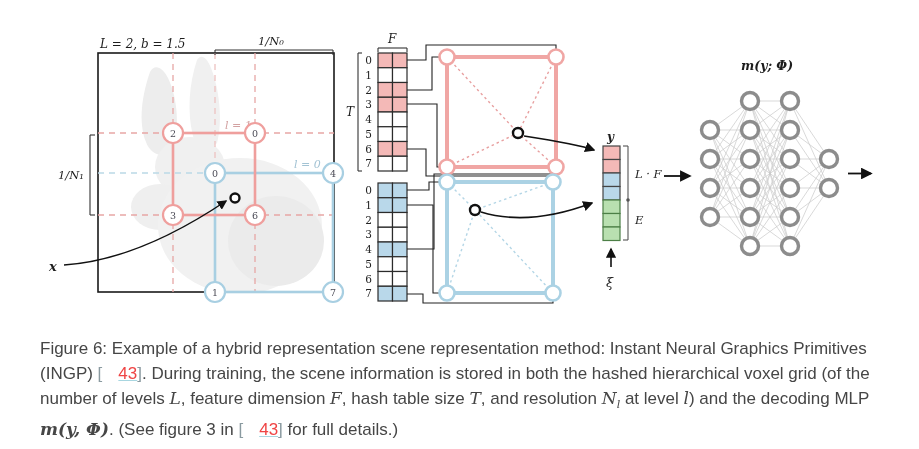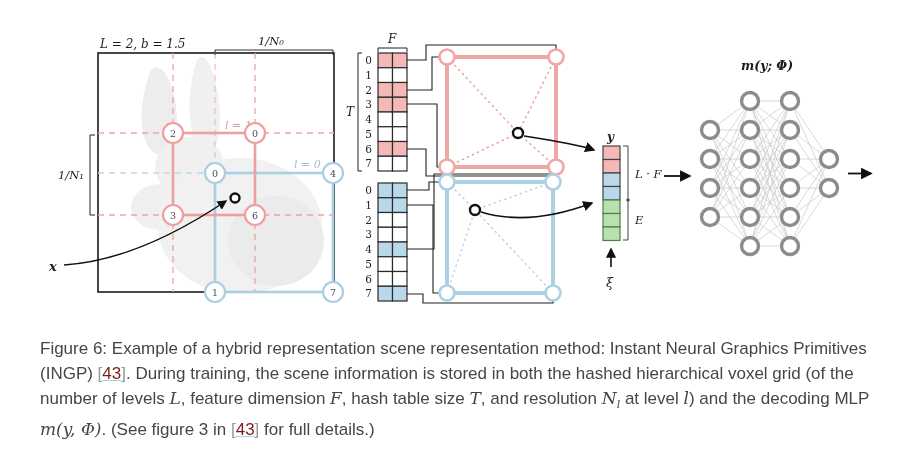--- a/index.html
+++ b/index.html
@@ -9,22 +9,22 @@
   .mathlab{font-family:"DejaVu Serif",serif;font-style:italic;fill:#1d1d1d;}
   .mathlab-b{font-family:"DejaVu Serif",serif;font-style:italic;font-weight:bold;fill:#1d1d1d;}
   .rowlab{font-family:"DejaVu Serif",serif;font-size:10.5px;fill:#222;}
   .circnum{font-family:"DejaVu Serif",serif;font-size:9.5px;fill:#4a4a55;text-anchor:middle;}
   .lvl1{font-family:"DejaVu Serif",serif;font-style:italic;font-size:11px;fill:#d3a2a2;}
   .lvl0{font-family:"DejaVu Serif",serif;font-style:italic;font-size:11px;fill:#a3c3d4;}
   .caption{position:absolute;left:40px;top:336px;width:849px;
            font-size:17px;line-height:25px;color:#464646;text-align:left;}
   .seg-text{color:#464646;}
   .seg-mi{font-family:"DejaVu Serif",serif;font-style:italic;}
-  .seg-mbi{font-family:"DejaVu Serif",serif;font-style:italic;font-weight:normal;}
-  .seg-link{color:#7f1d1d;text-decoration:underline;text-decoration-color:#a8d6e0;cursor:pointer;}
+  .seg-mbi{font-family:"DejaVu Serif",serif;font-style:italic;font-weight:bold;}
+  .seg-link{color:#ef4444;text-decoration:underline;text-decoration-color:#a8d6e0;cursor:pointer;padding-left:16px;}
   .seg-bracket{color:#8a9aa0;}
   .seg-mi sub{font-size:11px;}
 </style>
 </head>
 <body>
 
 <div class="page">
 
 <svg width="919" height="330" viewBox="0 0 919 330">
   <defs>

